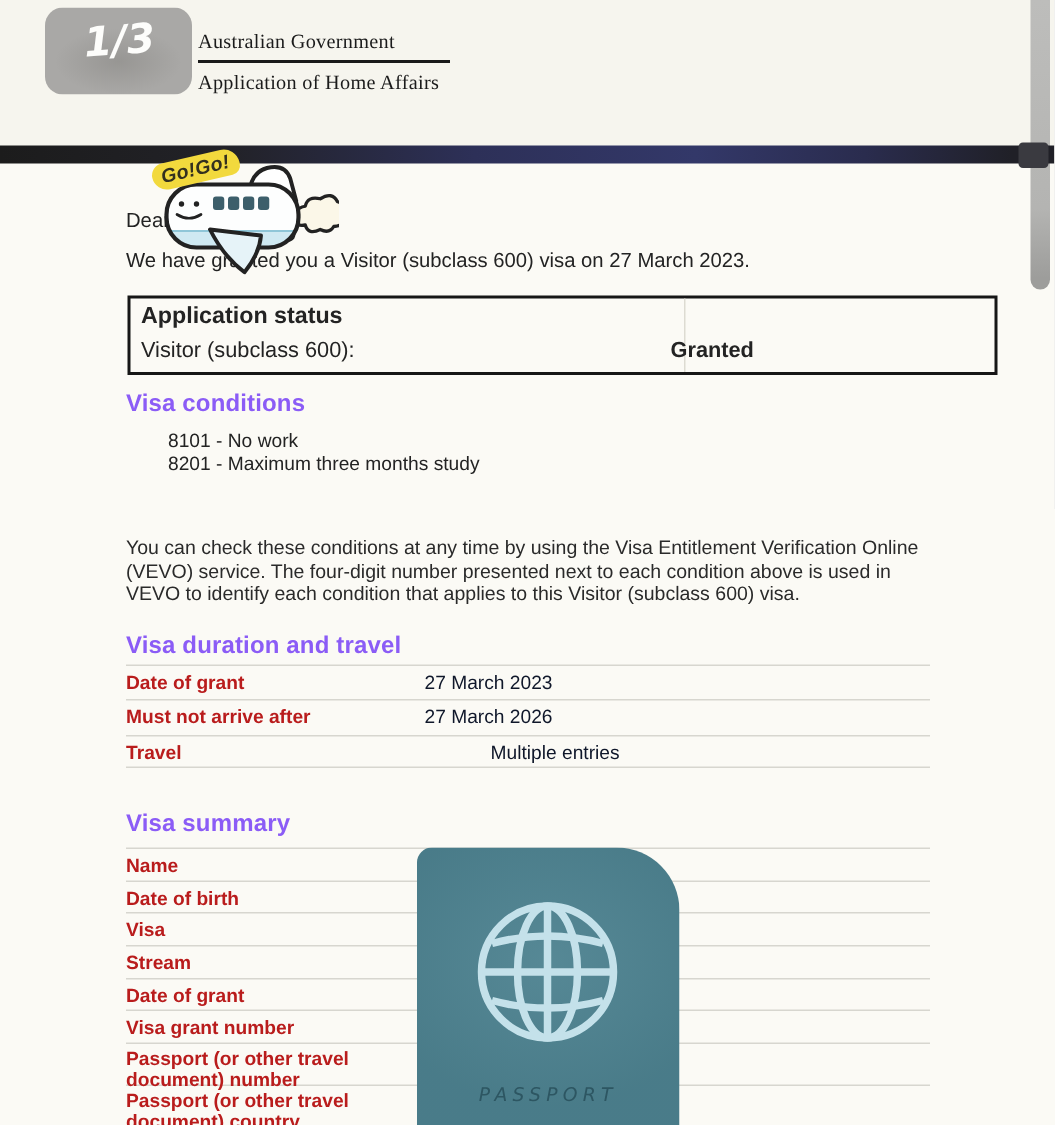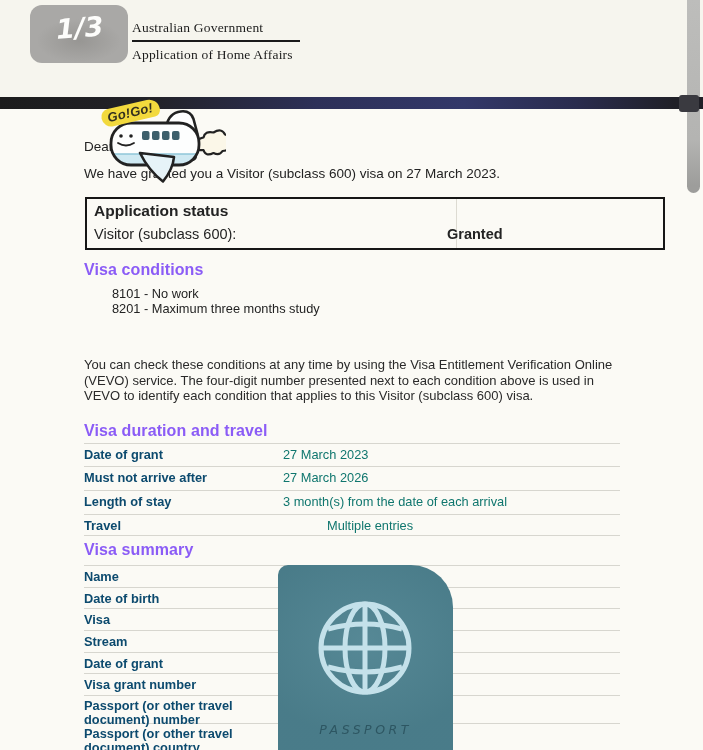--- a/index.html
+++ b/index.html
@@ -54,22 +54,22 @@
   .explanation{top:329px;width:556px;}
   .vevo{top:357px;width:560px;white-space:pre-line;}
 
   .dur-title{left:84px;top:422px;}
   .sum-title{left:84px;top:541px;}
 
   .dtable{left:84px;width:536px;border-top:1px solid var(--table-line);z-index:1;}
   .dur-table{top:443px;}
   .sum-table{top:565px;}
   .trow{display:flex;border-bottom:1px solid var(--table-line);padding-top:4px;box-sizing:border-box;}
-  .trow .lbl{width:199px;font-weight:bold;font-size:12.8px;line-height:14px;color:#0c4a6e;}
-  .trow .val{font-size:12.8px;line-height:14px;color:#0f766e;}
+  .trow .lbl{width:199px;font-weight:bold;font-size:12.8px;line-height:14px;color:#b91c1c;}
+  .trow .val{font-size:12.8px;line-height:14px;color:#0f172a;}
   .trow.two{padding-top:3px;}
   .trow.two .lbl{width:190px;white-space:pre-line;} .rh21{height:21px;gap:44px;} .rh22{height:22px;} .rh23{height:23px;}
   .rh24{height:24px;} .rh28{height:28px;} .rh30{height:30px;}
 
   
   .passport{left:278px;top:565px;width:175px;height:190px;z-index:8;
     border-radius:10px 42px 0 0;
     background:radial-gradient(ellipse 80% 60% at 50% 40%, rgba(255,255,255,.05), rgba(0,0,0,.05) 85%),var(--passport-teal);}
   .globe-wrap{position:absolute;left:37px;top:33px;width:100px;height:100px;}
   .passport-label{position:absolute;left:0;top:157px;width:100%;text-align:center;
@@ -143,24 +143,20 @@
   <div class="abs h2 dur-title">Visa duration and travel</div>
   <div class="abs dtable dur-table">
     <div class="trow rh23">
       <div class="lbl">Date of grant</div>
       <div class="val">27 March 2023</div>
     </div>
     <div class="trow rh24">
       <div class="lbl">Must not arrive after</div>
       <div class="val">27 March 2026</div>
     </div>
-    <div class="trow rh24">
-      <div class="lbl">Length of stay</div>
-      <div class="val">3 month(s) from the date of each arrival</div>
-    </div>
     <div class="trow rh21">
       <div class="lbl">Travel</div>
       <div class="val">Multiple entries</div>
     </div>
   </div>
 
   <div class="abs h2 sum-title">Visa summary</div>
   <div class="abs dtable sum-table">
     <div class="trow rh22">
       <div class="lbl">Name</div>

